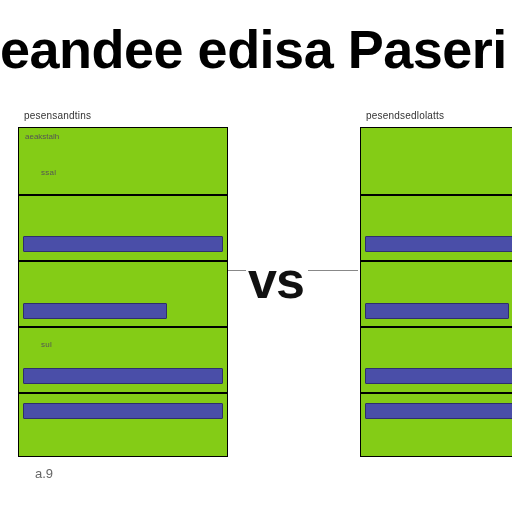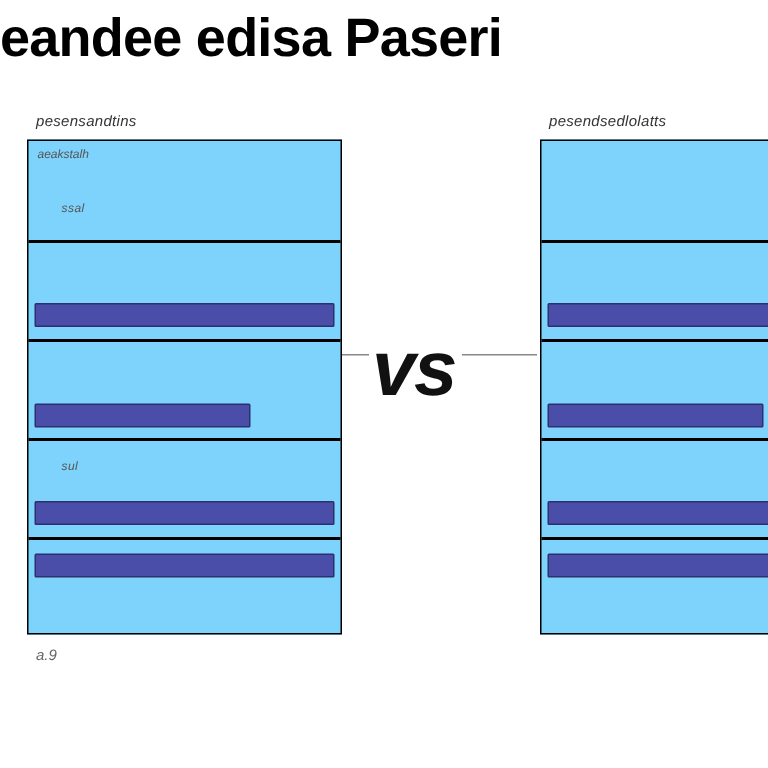--- a/index.html
+++ b/index.html
@@ -1,37 +1,37 @@
 <!DOCTYPE html>
 <html><head>
 <meta charset="utf-8">
 <style>
   * { box-sizing: border-box; margin: 0; padding: 0; }
   html, body { width: 512px; height: 512px; overflow: hidden; background: #fff; font-family: Arial, Helvetica, sans-serif; }
-  .title { font-size: 36px; font-weight: 600; color: #000; padding: 4px 0 30px 0; white-space: nowrap; letter-spacing: -0.5px; }
-  .stage { position: relative; width: 416px; height: 400px; font-style: italic; }
+  .title { font-size: 54px; font-weight: 600; color: #000; padding: 18px 0 30px 0; white-space: nowrap; letter-spacing: -0.5px; }
+  .stage { position: relative; width: 416px; height: 400px; }
   .panel { position: absolute; top: 0; width: 210px; }
   .panel.left { left: 18px; }
   .panel.right { left: 360px; }
   .panel-header { font-size: 10px; color: #333; margin: 0 0 6px 6px; letter-spacing: 0.2px; }
-  .box { width: 210px; height: 330px; border: 1.5px solid #000; background: #7dd3fc; position: relative; }
+  .box { width: 210px; height: 330px; border: 1.5px solid #000; background: #84cc16; position: relative; }
   .hline { position: absolute; left: 0; right: 0; height: 1.5px; background: #000; }
   .hline.l1 { top: 66px; }
   .hline.l2 { top: 132px; }
   .hline.l3 { top: 198px; }
   .hline.l4 { top: 264px; }
   .bar { position: absolute; left: 4px; right: 4px; height: 16px; background: #4a4ea8; border: 1px solid #2e2f6d; border-radius: 1px; }
   .bar.short { right: 60px; }
   .sublabel { position: absolute; left: 22px; font-size: 8px; color: #555; letter-spacing: 0.3px; }
   .tiny { position: absolute; font-size: 8px; color: #555; }
   .vs { position: absolute; left: 248px; top: 140px; font-size: 52px; font-weight: 700; color: #111; letter-spacing: -1px; }
   .connector { position: absolute; top: 160px; height: 1px; background: #888; }
   .connector.cl { left: 228px; width: 18px; }
   .connector.cr { left: 308px; width: 50px; }
-  .btm { position: absolute; left: 24px; top: 356px; font-size: 10px; color: #666; }
+  .btm { position: absolute; left: 35px; top: 356px; font-size: 13px; color: #666; }
 </style>
 </head>
 <body>
 
 <div class="title">eandee edisa Paseri</div>
 
 <div class="stage">
 
   <div class="panel left">
     <div class="panel-header">pesensandtins</div>

